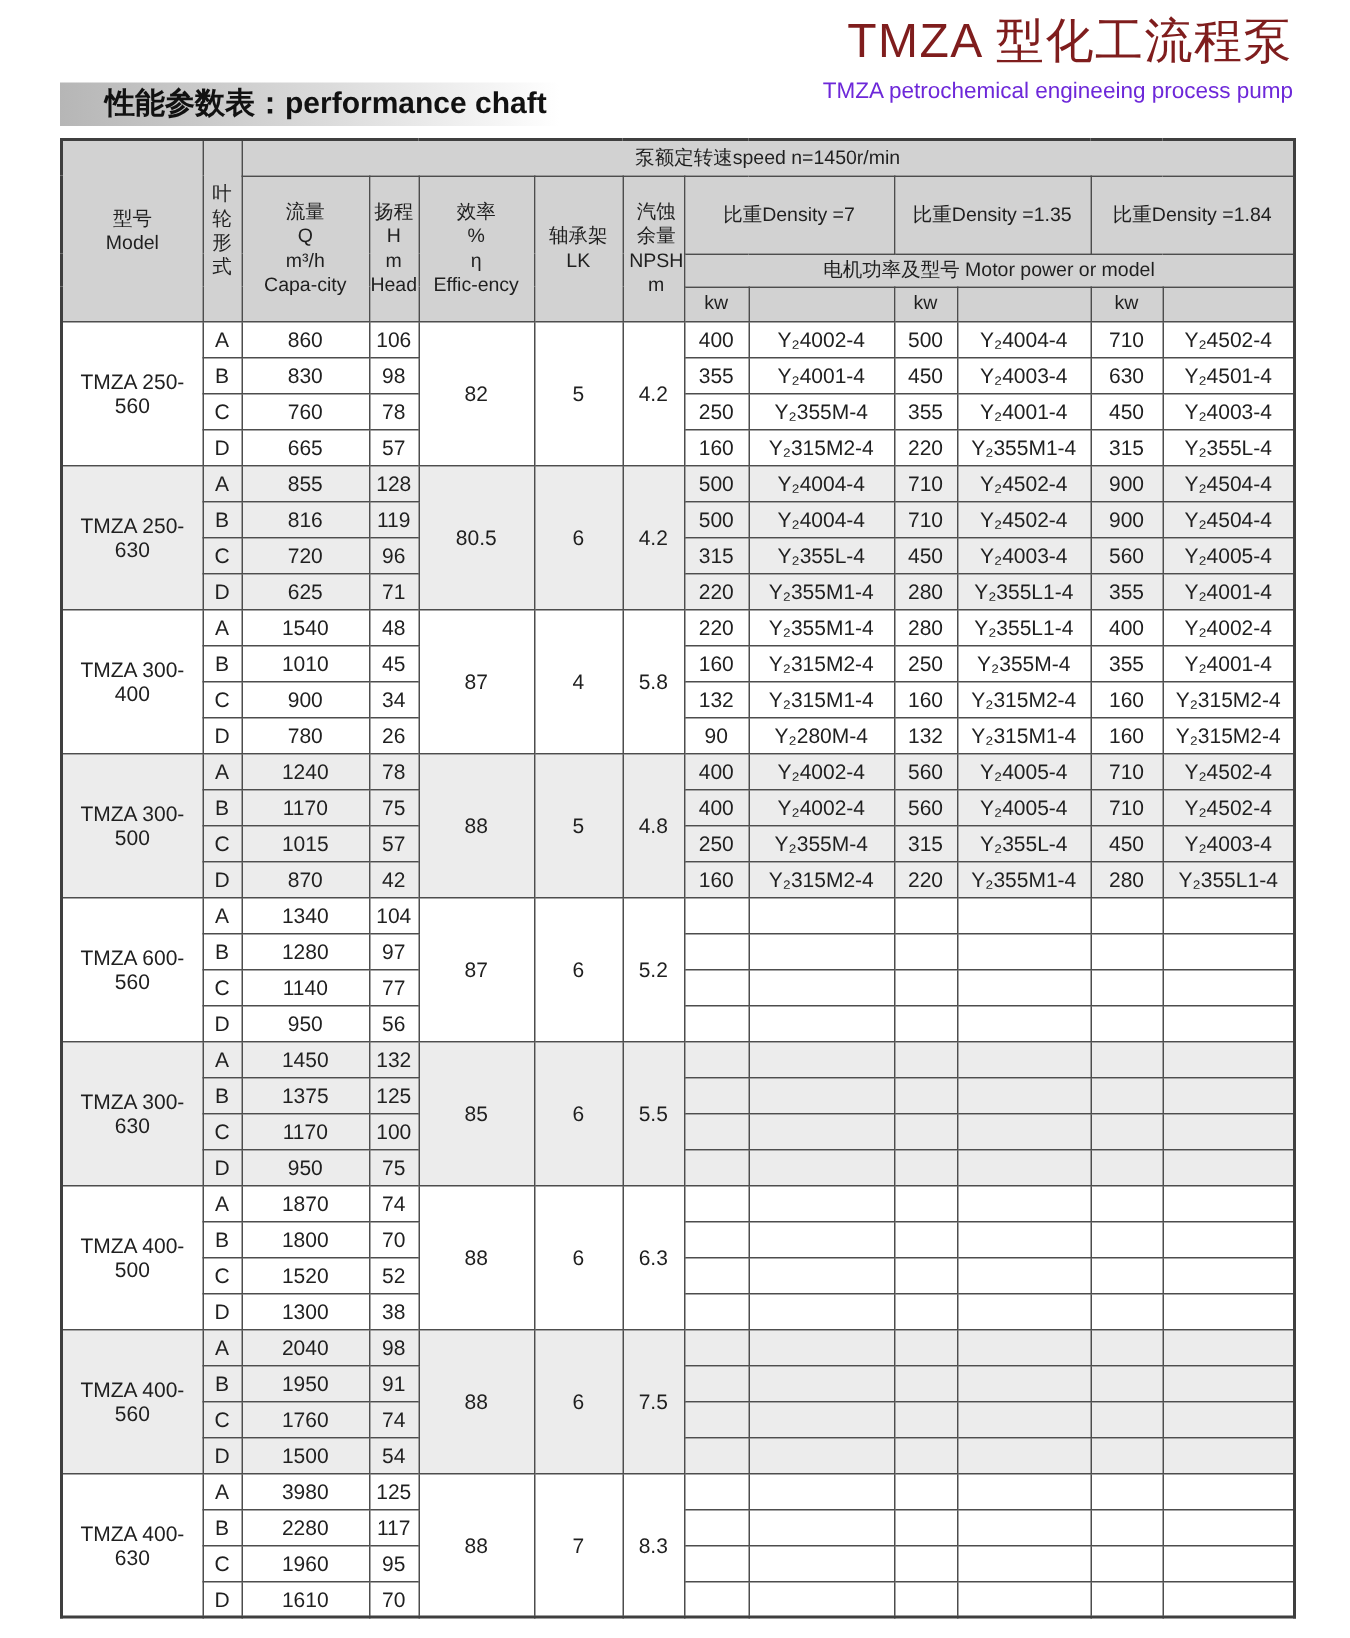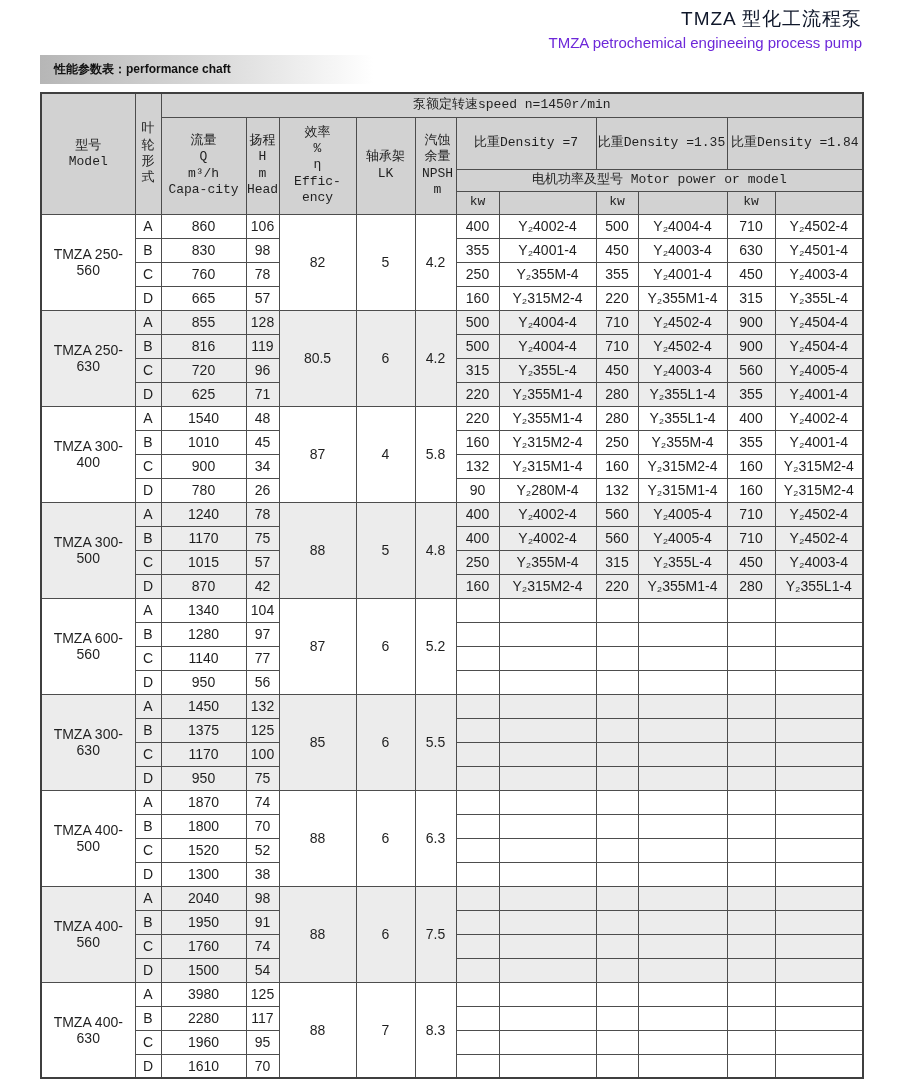--- a/index.html
+++ b/index.html
@@ -1,32 +1,32 @@
 <!DOCTYPE html>
 <html><head>
 <meta charset="utf-8">
 <style>
   * { margin:0; padding:0; box-sizing:border-box; }
   body { background:#ffffff; font-family:"Liberation Sans","DejaVu Sans",sans-serif; color:#1f1f1f; }
   .page { position:relative; width:900px; height:1092px; background:#ffffff; overflow:hidden; }
 
   .title-block { position:absolute; top:6px; right:38px; text-align:right; }
-  .title-zh { font-size:19px; letter-spacing:1px; color:#0f172a; }
+  .title-zh { font-size:32px; letter-spacing:1px; color:#7f1d1d; }
   .title-en { font-size:15px; margin-top:2px; color:#6d28d9; }
 
   .section-bar { position:absolute; left:40px; top:55px; width:333px; height:29px;
                  background:linear-gradient(to right,#b6b6b6,#dcdcdc 55%,#f7f7f7 90%,#ffffff);
-                 line-height:29px; padding-left:14px; font-size:12px; font-weight:bold; color:#111; }
+                 line-height:29px; padding-left:30px; font-size:20px; font-weight:bold; color:#111; }
 
   .perf-table-wrap { position:absolute; left:40px; top:92px; }
   table.perf { border-collapse:collapse; table-layout:fixed; width:822px;
                border:2px solid #3f3f3f; }
   table.perf th, table.perf td { border:1px solid #4d4d4d; text-align:center; vertical-align:middle;
                overflow:hidden; }
-  table.perf thead th { background:#d2d2d2; font-weight:normal; font-size:13px; white-space:pre-line; line-height:1.25;font-family:Liberation Mono, monospace; }
+  table.perf thead th { background:#d2d2d2; font-weight:normal; font-size:13px; white-space:pre-line; line-height:1.25; }
   tr.h1 { height:24px; } tr.h2 { height:52px; } tr.h3 { height:22px; } tr.h4 { height:23px; }
   table.perf tbody tr { height:24px; }
   table.perf tbody td { font-size:14px; background:#ffffff; }
   table.perf tbody tr.shaded td { background:#ececec; }
   td.model-cell { font-size:14px; }
   td.motor-model-cell { font-size:13px; }
   th.npsh-h { text-align:left; padding-left:4px; }
   th.speed-h { font-size:13.5px; }
   th.density-h { font-size:13.5px; }
 </style>

